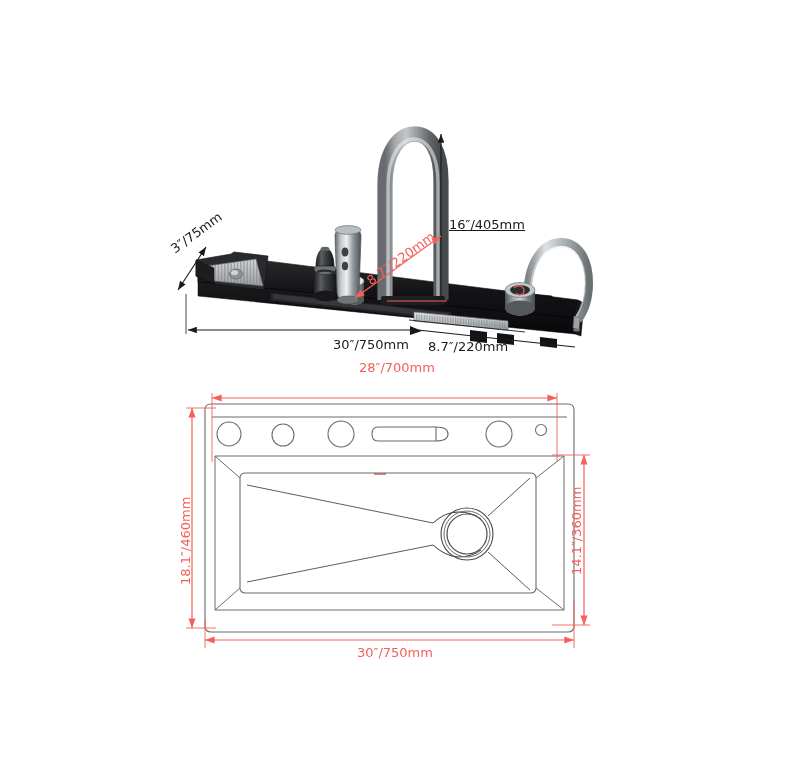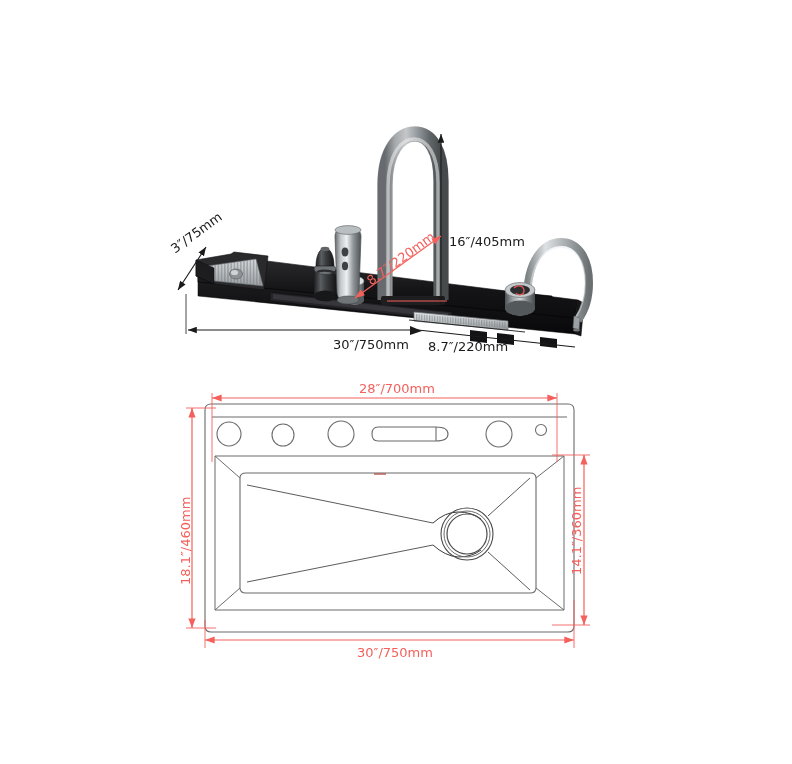--- a/index.html
+++ b/index.html
@@ -236,21 +236,21 @@
 
     <g>
       <line x1="355" y1="298" x2="441" y2="236" stroke="#f4605c" stroke-width="1.2" marker-start="url(#arrowRedStart)" marker-end="url(#arrowRed)"></line>
     </g>
   </svg>
 
   <div class="dim-text dark" style="left:168px; top:244px;">
     <span class="rot-diag-up" style="display:inline-block;">3″/75mm</span>
   </div>
 
-  <div class="dim-text dark" style="left:449px; top:234px;">16″/405mm</div>
+  <div class="dim-text dark" style="left:449px; top:217px;text-decoration:underline;">16″/405mm</div>
 
   <div class="dim-text" style="left:364px; top:276px; font-size:13px;">
     <span class="rot-diag-up" style="display:inline-block;">8.7″/220mm</span>
   </div>
 
   <div class="dim-text dark" style="left:333px; top:337px;">30″/750mm</div>
 
   <div class="dim-text dark" style="left:428px; top:339px;">8.7″/220mm</div>
 
   <svg class="layer" viewBox="0 0 792 764">
@@ -320,21 +320,21 @@
       <line x1="192" y1="408" x2="192" y2="628" stroke="#f4605c" stroke-width="1.2" marker-start="url(#arrowRedStart)" marker-end="url(#arrowRed)"></line>
     </g>
 
     <g>
       <line x1="552" y1="455" x2="590" y2="455" stroke="#f4605c" stroke-width="0.9"></line>
       <line x1="552" y1="625" x2="590" y2="625" stroke="#f4605c" stroke-width="0.9"></line>
       <line x1="584" y1="455" x2="584" y2="625" stroke="#f4605c" stroke-width="1.2" marker-start="url(#arrowRedStart)" marker-end="url(#arrowRed)"></line>
     </g>
   </svg>
 
-  <div class="dim-text" style="left:359px; top:381px;">28″/700mm</div>
+  <div class="dim-text" style="left:359px; top:360px;">28″/700mm</div>
 
   <div class="dim-text" style="left:357px; top:645px;">30″/750mm</div>
 
   <div class="dim-text" style="left:178px; top:585px;">
     <span class="rot-90" style="display:inline-block;">18.1″/460mm</span>
   </div>
 
   <div class="dim-text" style="left:569px; top:575px;">
     <span class="rot-90" style="display:inline-block;">14.1″/360mm</span>
   </div>

